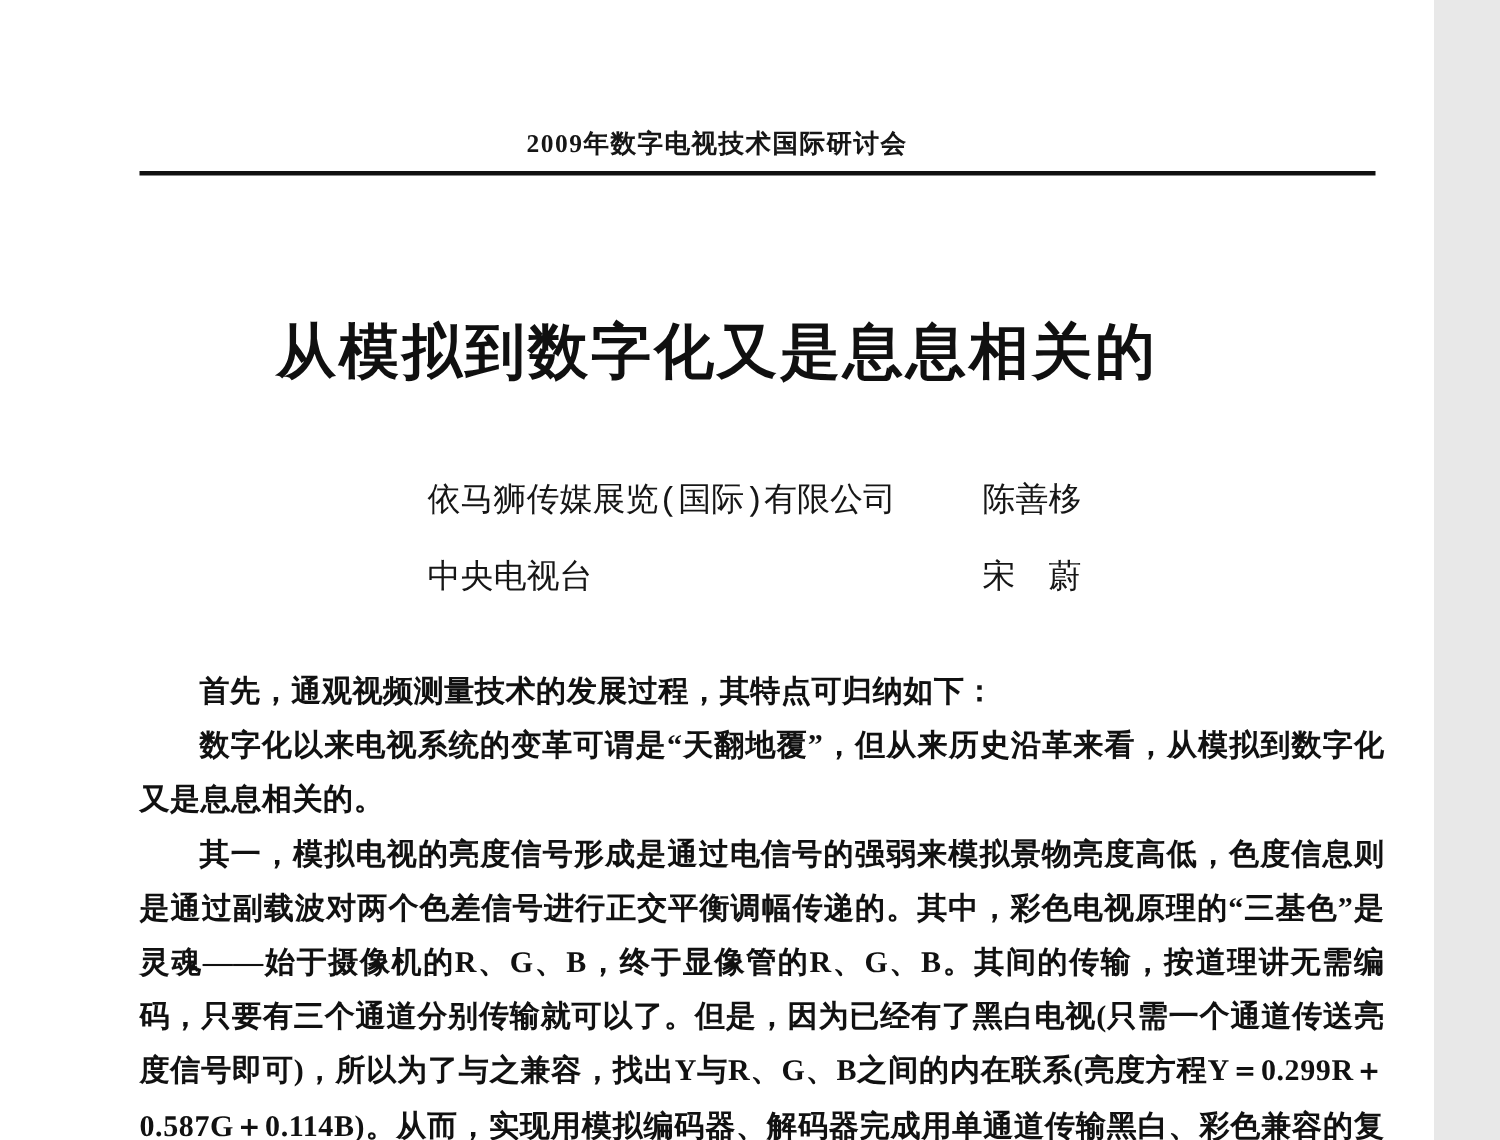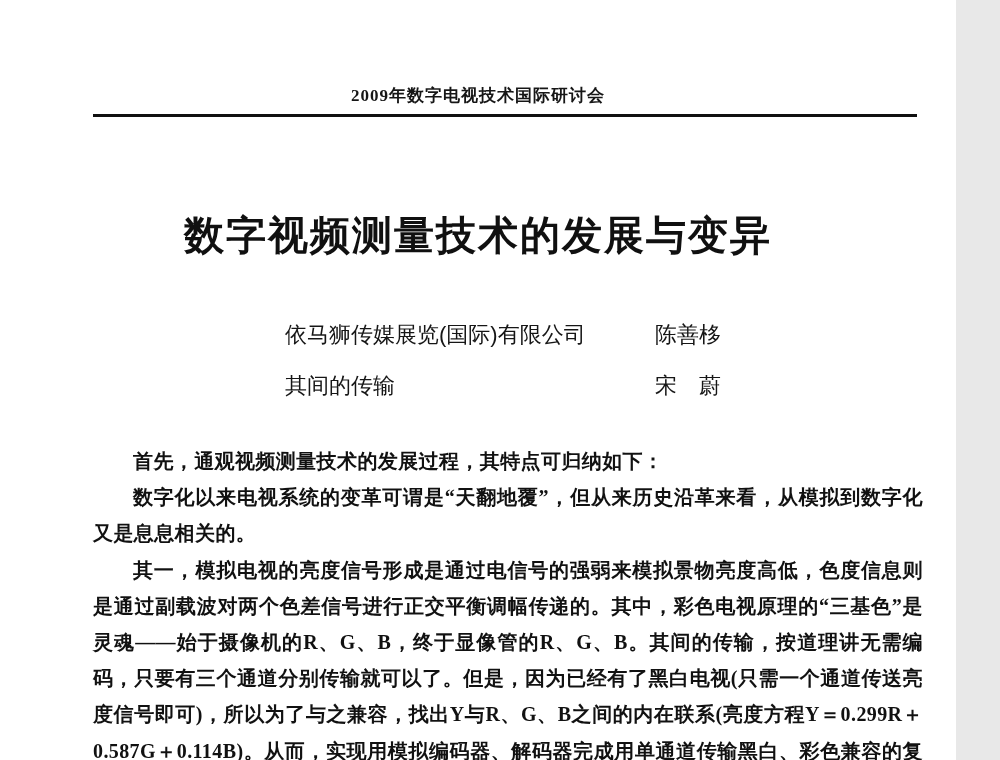--- a/index.html
+++ b/index.html
@@ -38,21 +38,21 @@
     line-height: 48px;
     font-family: "Liberation Sans", sans-serif;
     color: #101010;
   }
   .authors {
     margin-top: 44px;
     margin-left: 285px;
     width: 440px;
     font-size: 22px;
     line-height: 39px;
-    font-family: Liberation Sans, sans-serif;
+    font-family: Liberation Mono, monospace;
   }
   .author-row {
     display: flex;
     justify-content: space-between;
     align-items: baseline;
   }
   .author-name {
     display: inline-block;
     min-width: 70px;
     white-space: pre;
@@ -77,29 +77,29 @@
 </style>
 </head>
 <body>
 
 <div class="page">
 
   <div class="running-head">2009年数字电视技术国际研讨会</div>
 
   <div class="head-rule"></div>
 
-  <div class="paper-title">数字视频测量技术的发展与变异</div>
+  <div class="paper-title">从模拟到数字化又是息息相关的</div>
 
   <div class="authors">
     <div class="author-row">
       <span class="author-affiliation">依马狮传媒展览(国际)有限公司</span>
       <span class="author-name">陈善栘</span>
     </div>
     <div class="author-row">
-      <span class="author-affiliation">其间的传输</span>
+      <span class="author-affiliation">中央电视台</span>
       <span class="author-name">宋　蔚</span>
     </div>
   </div>
 
   <div class="body-text">
     <p>首先，通观视频测量技术的发展过程，其特点可归纳如下：</p>
     <p>数字化以来电视系统的变革可谓是“天翻地覆”，但从来历史沿革来看，从模拟到数字化又是息息相关的。</p>
     <p>其一，模拟电视的亮度信号形成是通过电信号的强弱来模拟景物亮度高低，色度信息则是通过副载波对两个色差信号进行正交平衡调幅传递的。其中，彩色电视原理的“三基色”是灵魂——始于摄像机的R、G、B，终于显像管的R、G、B。其间的传输，按道理讲无需编码，只要有三个通道分别传输就可以了。但是，因为已经有了黑白电视(只需一个通道传送亮度信号即可)，所以为了与之兼容，找出Y与R、G、B之间的内在联系(亮度方程Y＝0.299R＋0.587G＋0.114B)。从而，实现用模拟编码器、解码器完成用单通道传输黑白、彩色兼容的复合全电视信号</p>
   </div>
 

